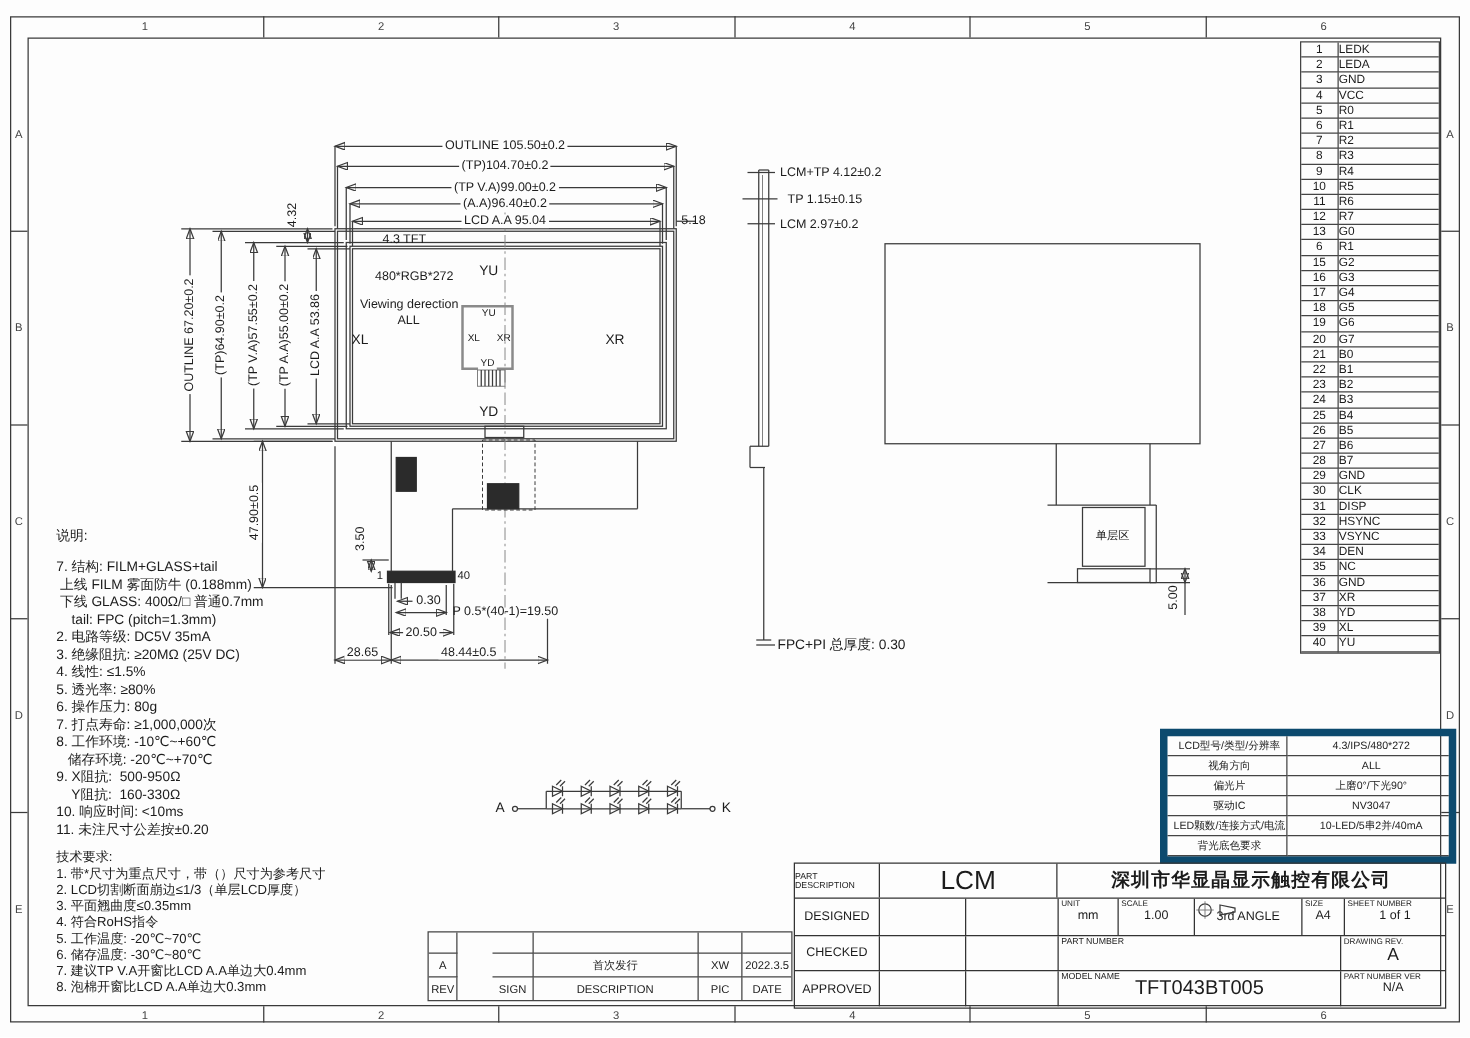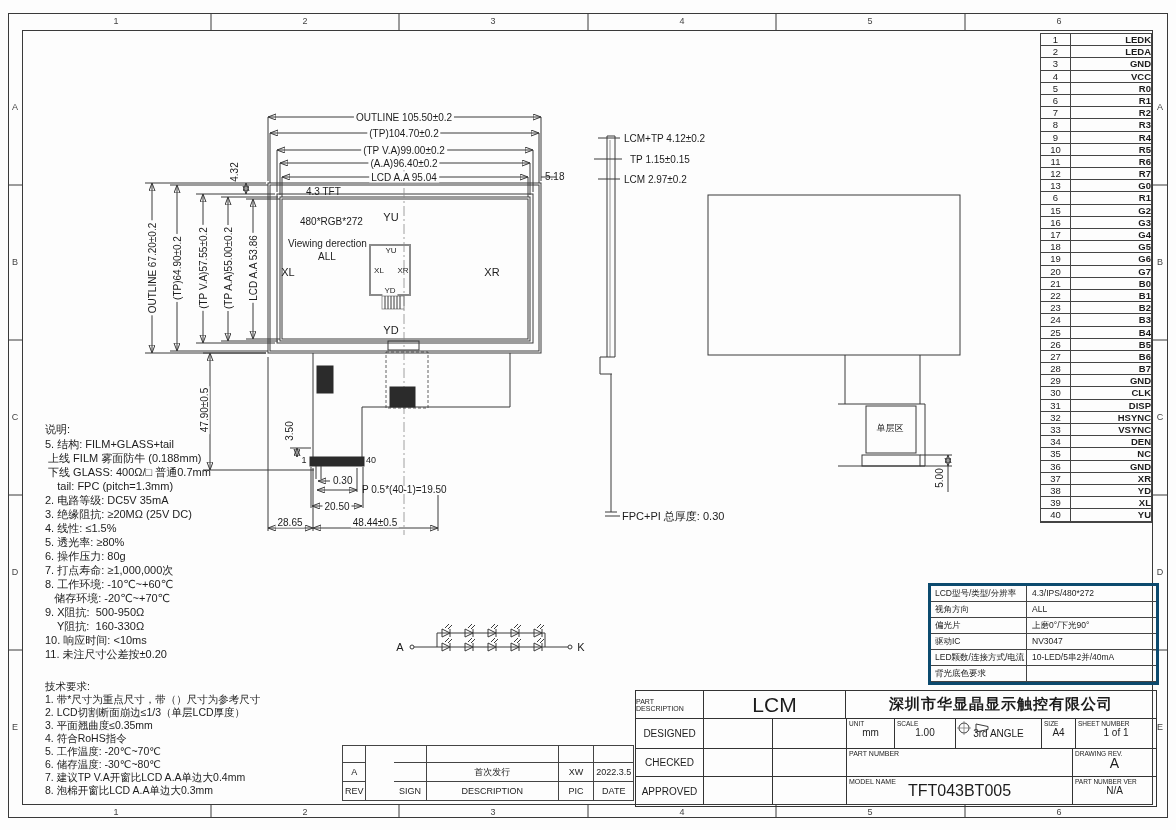--- a/index.html
+++ b/index.html
@@ -12,29 +12,29 @@
   svg .dark{fill:#2b2b2b;stroke:#2b2b2b;}
   svg .gray2{stroke:#8a8a8a;stroke-width:2;}
   svg .dash{stroke-dasharray:3 2;stroke-width:0.8;}
   .lbl{position:absolute;white-space:pre;font-size:10px;line-height:1.1;color:#1c1c1c;}
   .ctr{transform:translate(-50%,-50%);}
   .rot{transform:translate(-50%,-50%) rotate(-90deg);}
   .bgw{background:#fdfdfd;padding:0 2px;}
   .s8{font-size:8px;} .s9{font-size:9px;} .s11{font-size:11px;}
   .zone{position:absolute;font-size:9px;color:#444;transform:translate(-50%,-50%);}
   .notes{position:absolute;left:45px;top:422px;width:260px;font-size:11px;line-height:14px;}
-  .notes .t{margin-bottom:1px;}
+  .notes .t{margin-bottom:11px;}
   .note-line{white-space:pre;}
   .tech{position:absolute;left:45px;top:680px;width:300px;font-size:10.5px;line-height:13px;}
   .pin-table{position:absolute;left:1040px;top:33px;width:110px;border:1px solid #444;
              display:grid;grid-template-columns:30px 1fr;grid-auto-rows:12.2px;font-size:9.5px;}
   .pin-no{border-right:1px solid #444;border-bottom:1px solid #444;text-align:center;line-height:12px;}
-  .pin-name{border-bottom:1px solid #444;text-align:right;line-height:12px;font-weight:bold;}
-  .spec-table{position:absolute;left:928px;top:583px;width:225px;border:3px solid #0c4a6e;
-              display:grid;grid-template-columns:96px 1fr;grid-auto-rows:16px;font-size:8.5px;}
+  .pin-name{border-bottom:1px solid #444;text-align:left;line-height:12px;}
+  .spec-table{position:absolute;left:928px;top:583px;width:225px;border:6px solid #0c4a6e;
+              display:grid;grid-template-columns:96px 1fr;grid-auto-rows:16px;font-size:8.5px;text-align:center;}
   .spec-k{border-right:1px solid #444;border-bottom:1px solid #444;padding:2px 0 0 4px;}
   .spec-v{border-bottom:1px solid #444;padding:2px 0 0 5px;}
   .rev-table{position:absolute;left:342px;top:745px;width:290px;border:1px solid #444;font-size:9px;}
   .rev-row{display:flex;}
   .rev-row>div{border-right:1px solid #444;border-bottom:1px solid #444;text-align:center;}
   .rev-row>div:last-child{border-right:none;}
   .rev-row:last-child>div{border-bottom:none;}
   .rc1{width:25px;} .rc2{width:35px;margin-left:28px;} .rc3{width:146px;} .rc4{width:39px;} .rc5{width:43px;}
   .rh17>div{height:16px;line-height:16px;} .rh19>div{height:18px;line-height:18px;}
   .tblock{position:absolute;left:635px;top:690px;width:520px;height:115px;border:1px solid #333;font-size:10px;}
@@ -297,21 +297,21 @@
   <span class="lbl s9 ctr" style="left:890px;top:429px">单层区</span>
   <span class="lbl rot" style="left:939px;top:478px">5.00</span>
 
   <span class="lbl s11 ctr" style="left:400px;top:647px">A</span>
   <span class="lbl s11 ctr" style="left:581px;top:647px">K</span>
 
   <div class="notes">
     <div class="t">说明:</div>
     <div>
 
-    <div class="note-line">5. 结构: FILM+GLASS+tail</div>
+    <div class="note-line">7. 结构: FILM+GLASS+tail</div>
         <div class="note-line"> 上线 FILM 雾面防牛 (0.188mm)</div>
         <div class="note-line"> 下线 GLASS: 400Ω/□ 普通0.7mm</div>
         <div class="note-line">    tail: FPC (pitch=1.3mm)</div>
         <div class="note-line">2. 电路等级: DC5V 35mA</div>
         <div class="note-line">3. 绝缘阻抗: ≥20MΩ (25V DC)</div>
         <div class="note-line">4. 线性: ≤1.5%</div>
         <div class="note-line">5. 透光率: ≥80%</div>
         <div class="note-line">6. 操作压力: 80g</div>
         <div class="note-line">7. 打点寿命: ≥1,000,000次</div>
         <div class="note-line">8. 工作环境: -10℃~+60℃</div>

